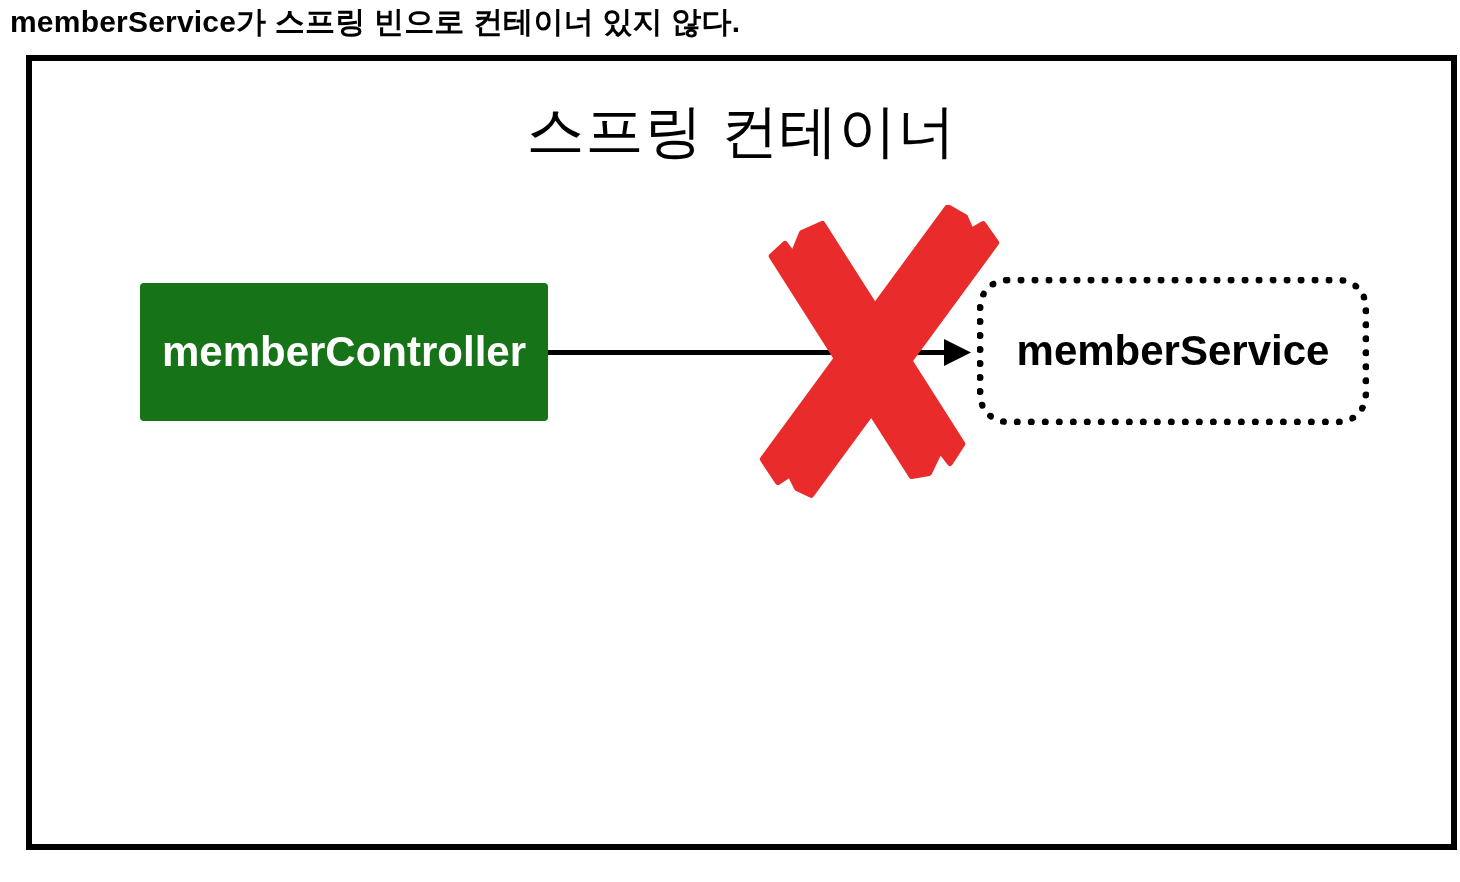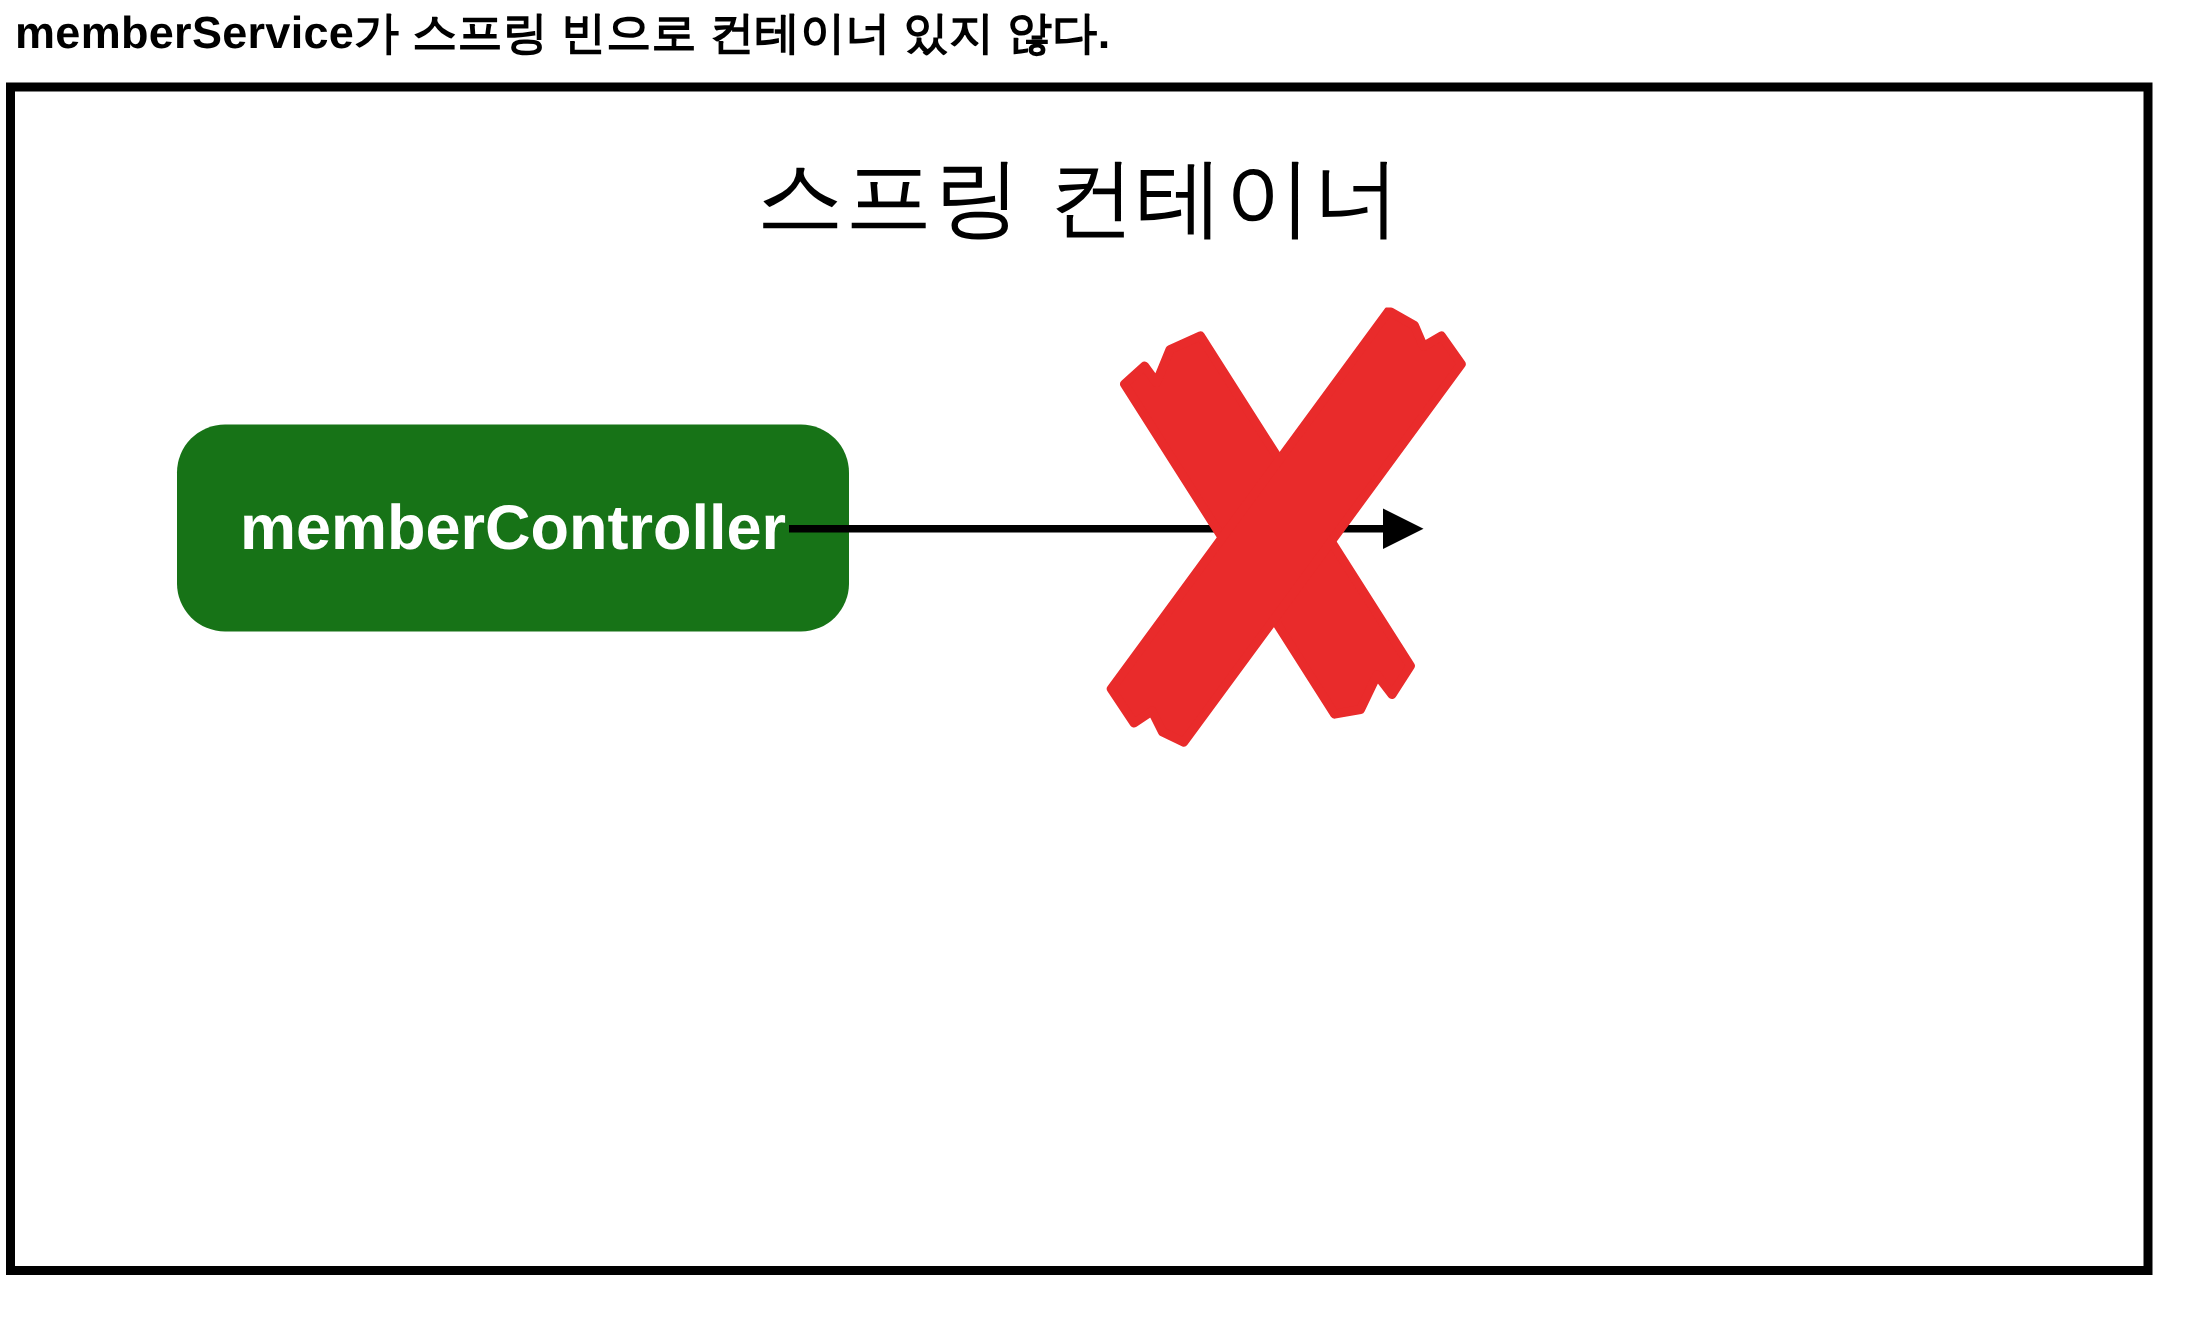--- a/index.html
+++ b/index.html
@@ -26,21 +26,21 @@
     left: 10px;
     top: 2px;
     font-size: 30px;
     font-weight: 700;
     color: var(--line);
     white-space: nowrap;
     letter-spacing: 0.2px;
   }
   .container {
     position: absolute;
-    left: 4px;
+    left: 26px;
     top: 55px;
     width: 1431px;
     height: 795px;
     border: 6px solid var(--line);
     background: var(--canvas-bg);
   }
   .container-title {
     position: absolute;
     left: 0;
     right: 0;
@@ -56,25 +56,25 @@
     display: flex;
     align-items: center;
     justify-content: center;
     font-weight: 700;
     font-size: 42px;
     white-space: nowrap;
   }
   .node-controller {
     left: 108px;
     top: 222px;
-    width: 448px;
+    width: 408px;
     height: 138px;
     background: var(--controller-bg);
     color: var(--controller-text);
-    border-radius: 32px;
+    border-radius: 4px;
   }
   .node-service {
     left: 945px;
     top: 216px;
     width: 392px;
     height: 148px;
     background: var(--canvas-bg);
     color: var(--line);
     border: 7px dotted var(--line);
     border-radius: 30px;
@@ -105,20 +105,23 @@
   <div class="caption">memberService가 스프링 빈으로 컨테이너 있지 않다.</div>
 
   <div class="container">
 
     <div class="container-title">스프링 컨테이너</div>
 
     <div class="node node-controller">
       <span>memberController</span>
     </div>
 
+    <div class="node node-service">
+      <span>memberService</span>
+    </div>
 
     <svg class="arrow-svg" viewBox="0 0 430 45" aria-hidden="true">
       <line class="stroke" x1="0" y1="22.5" x2="400" y2="22.5" stroke-width="5"></line>
       <polygon class="head" points="396,9 396,36 423,22.5"></polygon>
     </svg>
 
     <svg class="xmark-svg" viewBox="0 0 250 300" aria-hidden="true">
       <path class="bar" d="M 14.7,51.1
                            L 28,39 L 36,50 L 45,28
                            L 65.3,18.9

